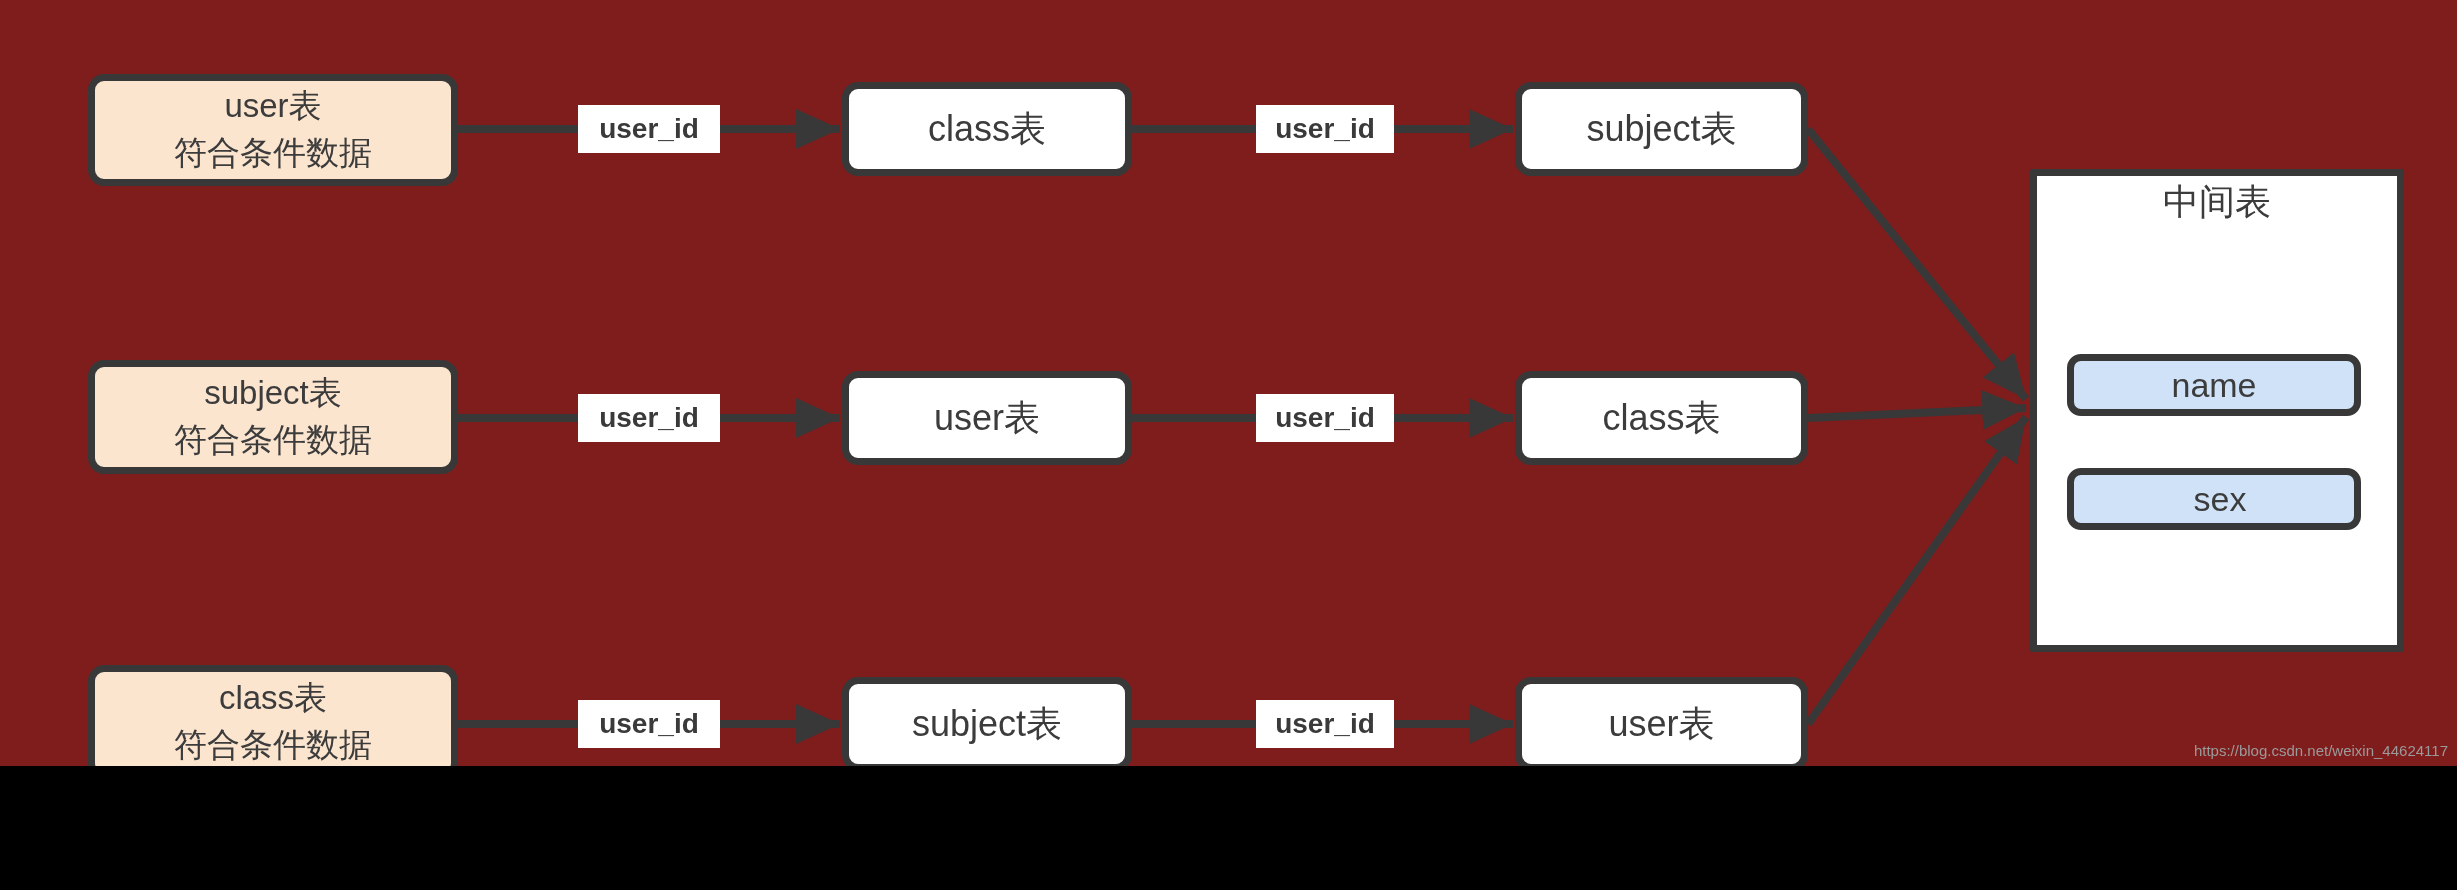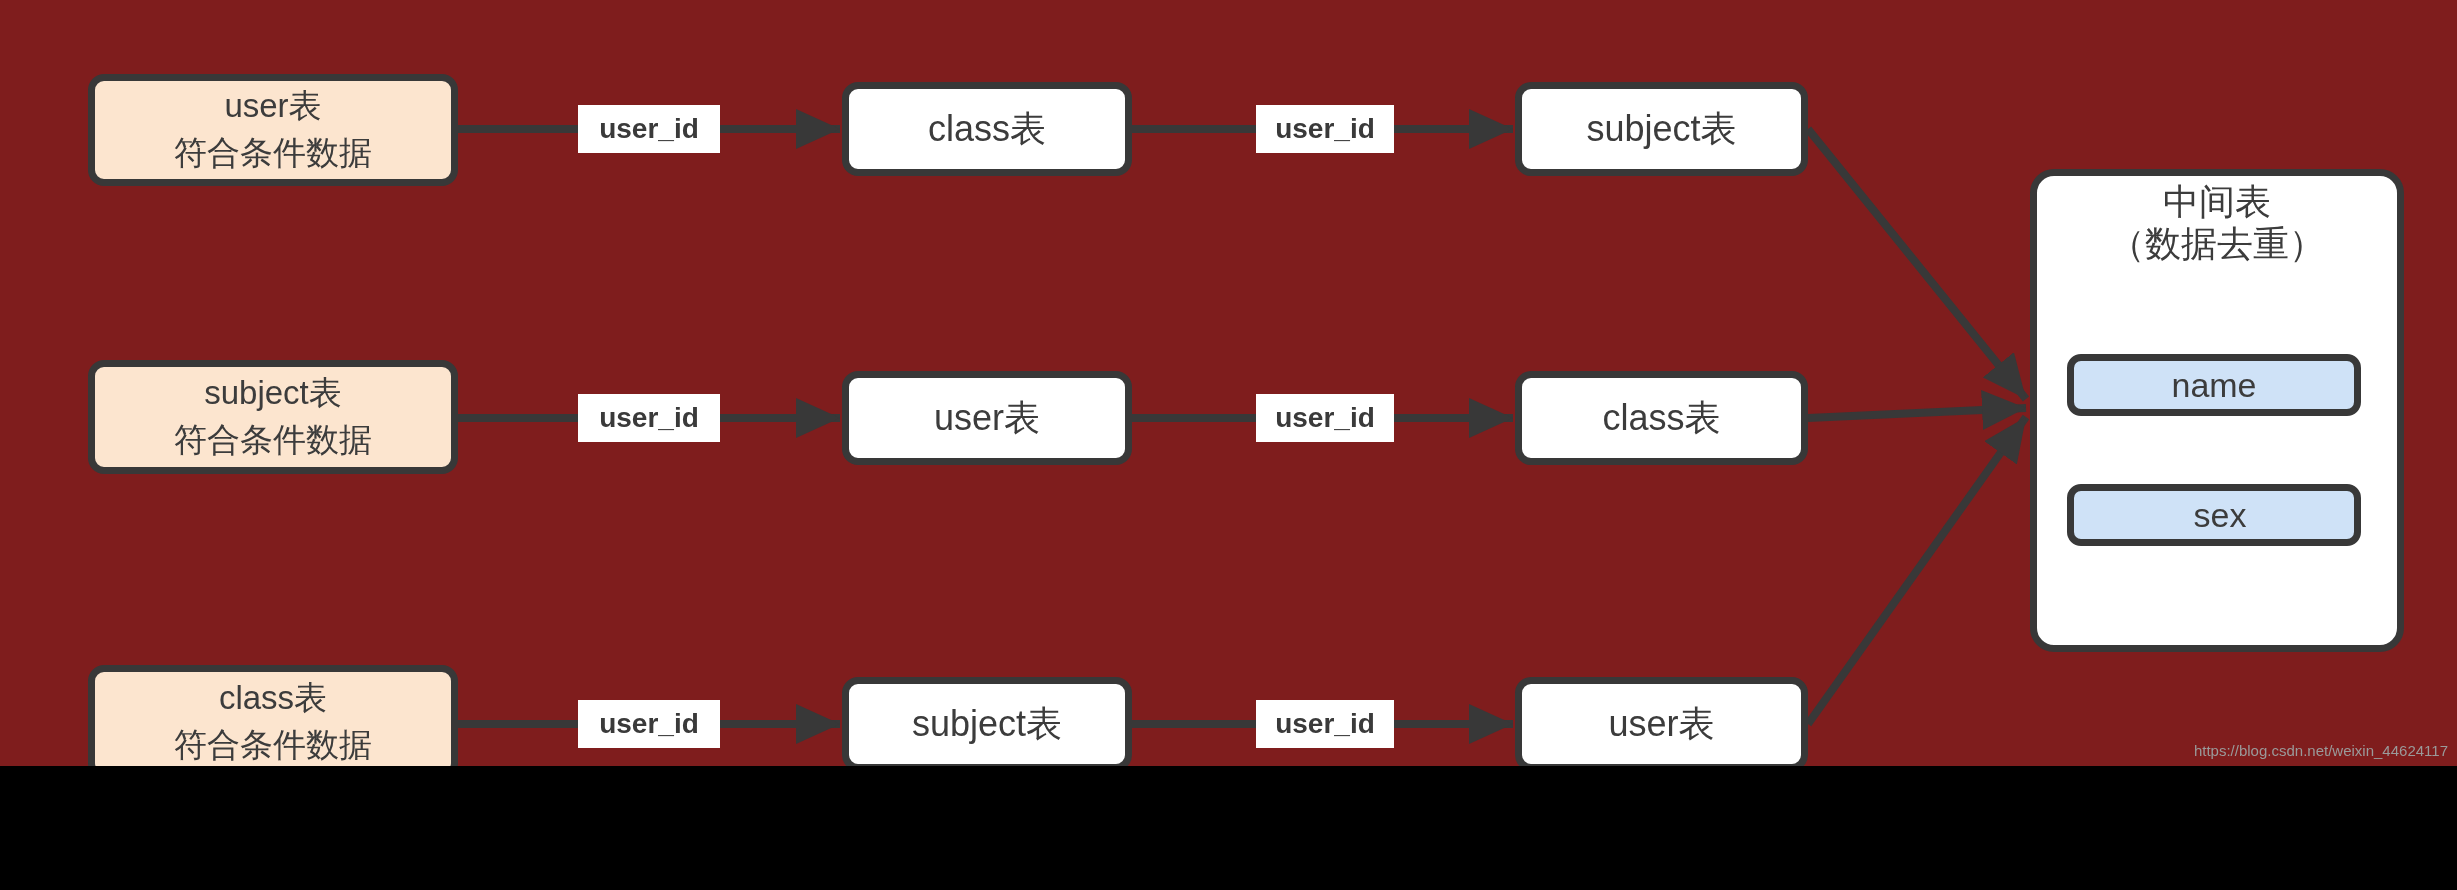--- a/index.html
+++ b/index.html
@@ -41,21 +41,21 @@
     box-sizing: border-box;
     font-weight: bold;
   }
   .result-box {
     position: absolute;
     box-sizing: border-box;
     left: 2030px; top: 169px;
     width: 374px; height: 483px;
     background: #ffffff;
     border: 7px solid #383838;
-    border-radius: 24px;
+    border-radius: 2px;
     color: #3c3c3c;
   }
   .result-title {
     position: absolute;
     left: 0; top: 5px;
     width: 100%;
     text-align: center;
     font-size: 36px;
     line-height: 42px;
     color: #3c3c3c;
@@ -69,21 +69,21 @@
     border: 7px solid #383838;
     border-radius: 14px;
     font-size: 34px;
     color: #3c3c3c;
     display: flex;
     align-items: center;
     justify-content: center;
     margin-top: 48px;
   }
   .field-name  { top: 130px; }
-  .field-sex   { top: 260px; padding-left: 12px; }
+  .field-sex   { top: 244px; padding-left: 12px; }
   .field-score { top: 356px; }
   .watermark {
     position: absolute;
     right: 9px; bottom: 7px;
     font-size: 15px;
     color: #9a9a9a;
     margin-top: 8px;
   }
   
   .src-r1 { left: 88px; top: 74px;  width: 370px; height: 112px; }
@@ -163,21 +163,20 @@
     <div>subject表</div>
   </div>
   <div class="edge-label lbl-b-r3">user_id</div>
   <div class="box node-box thr-r3">
     <div>user表</div>
   </div>
 
   <div class="result-box">
     <div class="result-title">
       <div>中间表</div>
-      <div>（数据去重）</div>
     </div>
     <div class="field-box field-name">name</div>
     <div class="field-box field-sex">sex</div>
   </div>
 
   <div class="watermark">https://blog.csdn.net/weixin_44624117</div>
 
 </div>
 
 </body></html>

